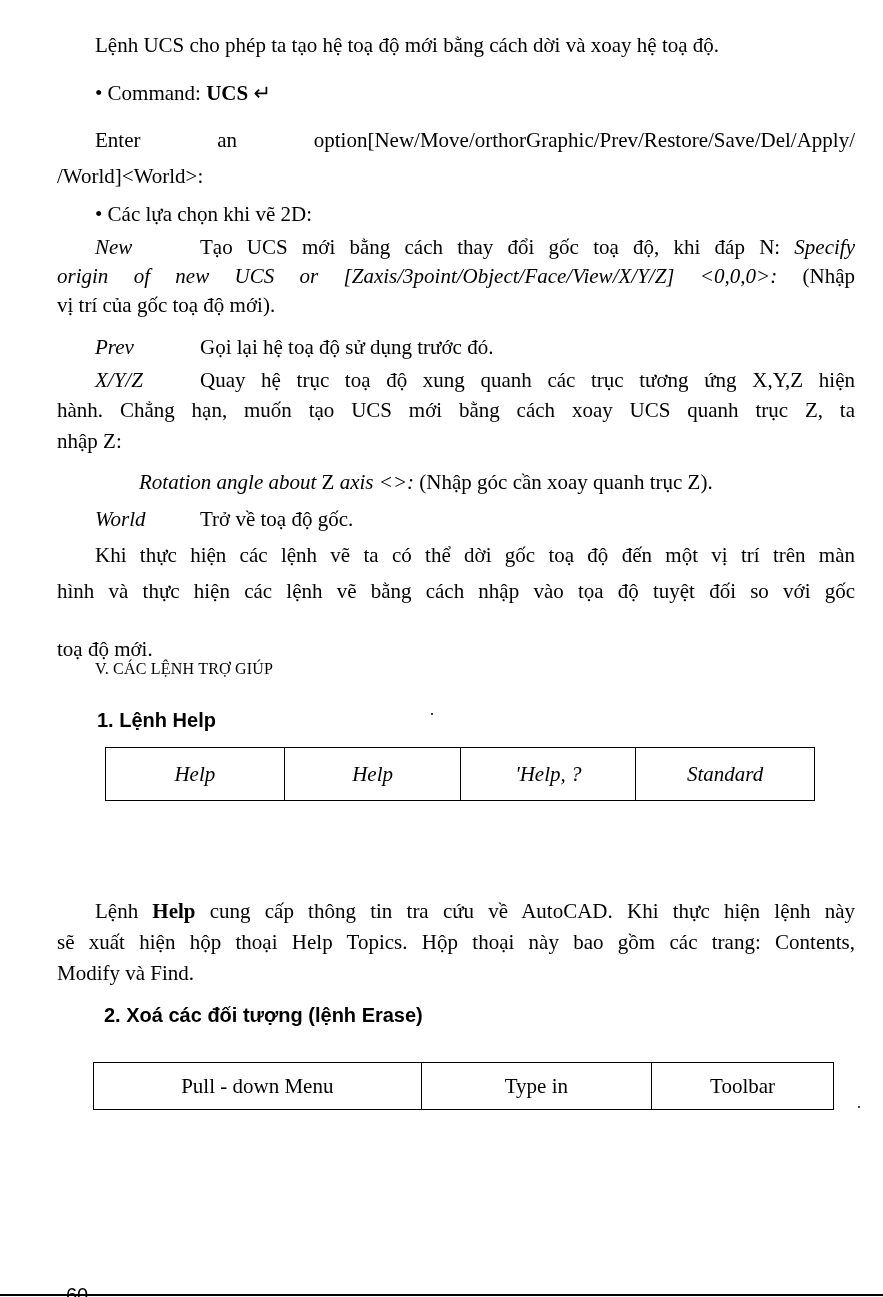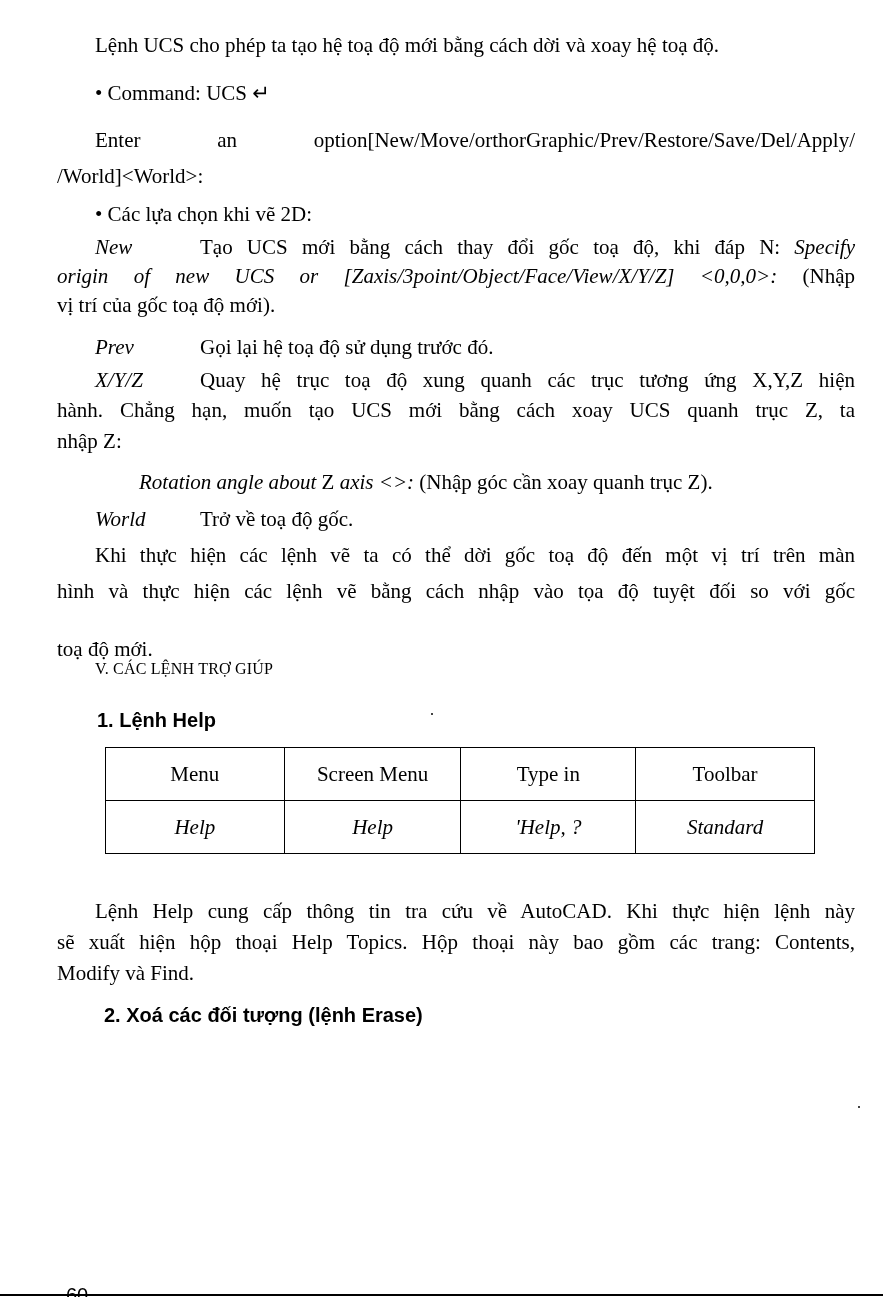--- a/index.html
+++ b/index.html
@@ -9,21 +9,21 @@
     }
     .line {
       position: absolute; left: 57px; right: 28px;
       font-size: 21px; line-height: 24px; white-space: nowrap;
       text-align: justify; text-align-last: justify;
     }
     .line.last { text-align-last: left; }
     .ind { left: 95px; }
     .tabterm { display: inline-block; width: 105px; font-style: italic; }
     .it { font-style: italic; }
-    .b { font-weight: normal; margin-top: 44px; }
+    .b { font-weight: bold; margin-top: 44px; }
     .h-serif {
       position: absolute; left: 95px; font-size: 16px; font-weight: normal;
       font-family: "Liberation Serif", serif; letter-spacing: 0.2px;
     }
     .h-sans {
       position: absolute; font-size: 20px; font-weight: bold;
       font-family: "Liberation Sans", sans-serif;
     }
     table.doc {
       position: absolute; border-collapse: collapse;
@@ -95,26 +95,20 @@
   <div class="dot" style="left:431px; top:713px;"></div>
 
   <table class="doc" style="left:105px; top:747px; width:710px;">
     <colgroup>
         <col style="width:179px">
         <col style="width:177px">
         <col style="width:175px">
         <col style="width:179px">
       </colgroup>
     <tbody>
-        <tr style="height:53px;">
-      <td>Menu</td>
-      <td>Screen Menu</td>
-      <td>Type in</td>
-      <td>Toolbar</td>
-    </tr>
     <tr class="body" style="height:53px;">
       <td>Help</td>
       <td>Help</td>
       <td>'Help, ?</td>
       <td>Standard</td>
     </tr>
   </tbody>
     </table>
 
   <div class="line ind" style="top:899px;">
@@ -125,19 +119,24 @@
 
   <div class="h-sans" style="left:104px; top:1004px;">2. Xoá các đối tượng (lệnh Erase)</div>
 
   <table class="doc" style="left:93px; top:1062px; width:741px;">
     <colgroup>
         <col style="width:328px">
         <col style="width:231px">
         <col style="width:182px">
       </colgroup>
     <tbody>
+        <tr style="height:47px;">
+      <td>Pull - down Menu</td>
+      <td>Type in</td>
+      <td>Toolbar</td>
+    </tr>
   </tbody>
     </table>
   <div class="dot" style="left:858px; top:1106px;"></div>
 
   <div class="page-num">60</div>
   <div class="bottom-rule"></div>
 </div>
 
 </body></html>

